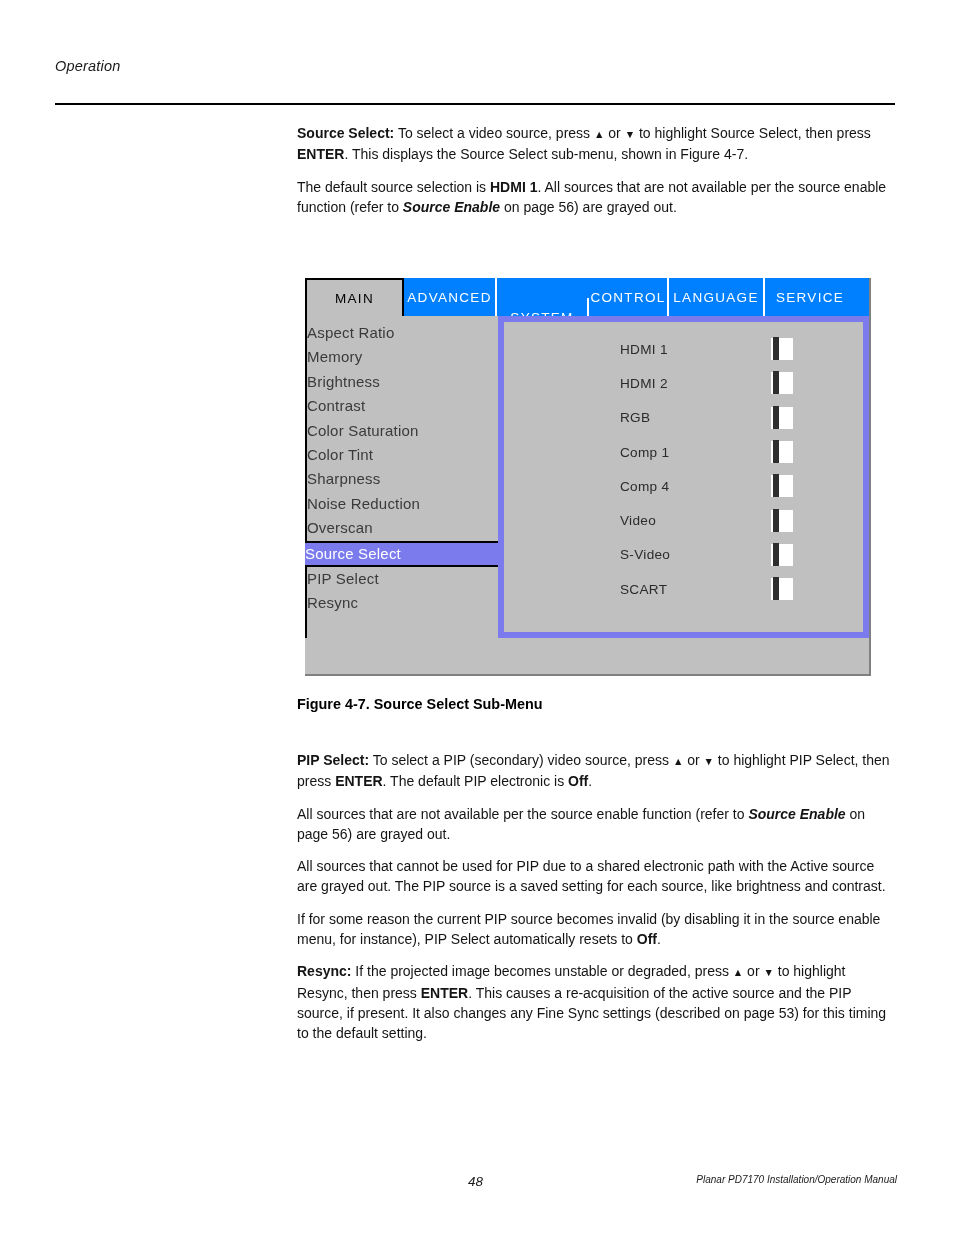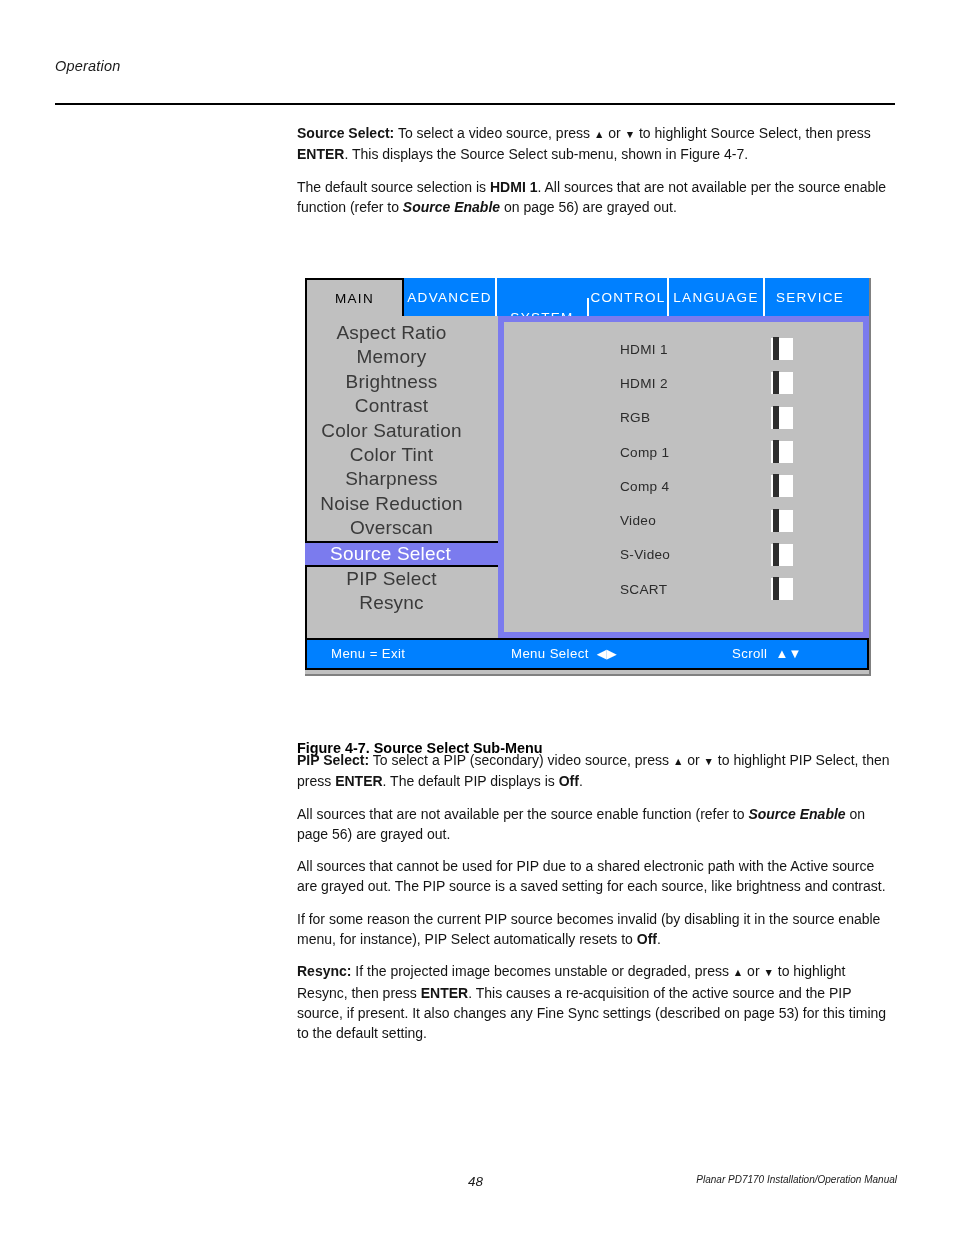--- a/index.html
+++ b/index.html
@@ -125,23 +125,23 @@
     width: 193px;
     height: 322px;
     background: #c0c0c0;
     border-left: 2px solid #000000;
     box-sizing: border-box;
     padding-top: 5px;
   }
   .menu-item {
     height: 24.4px;
     line-height: 24.4px;
-    font-size: 19px;
+    font-size: 15px;
     color: #3a3a3a;
-    text-align: center;
+    text-align: left;
     padding-right: 22px;
     box-sizing: border-box;
     letter-spacing: 0.2px;
   }
   .menu-item.selected {
     background: #7b7bee;
     color: #ffffff;
     border-top: 2px solid #000000;
     border-bottom: 2px solid #000000;
     height: 26px;
@@ -220,21 +220,21 @@
   }
   #sb-exit   { left: 24px; }
   #sb-select { left: 204px; }
   #sb-scroll { left: 425px; }
   .sb-glyph { font-size: 13px; letter-spacing: 0px; }
 
   
   #fig-caption {
     position: absolute;
     left: 297px;
-    top: 740px;
+    top: 696px;
     font-size: 14.4px;
     font-weight: bold;
     color: #000000;
   }
 
   
   #body-column-2 {
     position: absolute;
     left: 297px;
     top: 750px;
@@ -332,35 +332,30 @@
           <span class="source-check"><span class="box"></span></span>
         </div>
         <div class="source-row">
           <span class="source-label">SCART</span>
           <span class="source-check"><span class="box"></span></span>
         </div>
 
       </div>
     </div>
 
-    <div id="statusbar">
-      <span class="sb" id="sb-exit">Menu = Exit</span>
-      <span class="sb" id="sb-select"><span>Menu Select</span>&nbsp;&nbsp;<span class="sb-glyph">◀▶</span></span>
-      <span class="sb" id="sb-scroll"><span>Scroll</span>&nbsp;&nbsp;<span class="sb-glyph">▲▼</span></span>
-    </div>
 
   </div>
 </div>
 
 <div id="fig-caption">Figure 4-7. Source Select Sub-Menu</div>
 
 <div id="body-column-2">
 
   <p class="para">
-    <b>PIP Select:</b><span> To select a PIP (secondary) video source, press </span><span class="arrow-up"></span><span> or </span><span class="arrow-dn"></span><span> to highlight PIP Select, then press </span><b>ENTER</b><span>. The default PIP displays is </span><b>Off</b><span>.</span>
+    <b>PIP Select:</b><span> To select a PIP (secondary) video source, press </span><span class="arrow-up"></span><span> or </span><span class="arrow-dn"></span><span> to highlight PIP Select, then press </span><b>ENTER</b><span>. The default PIP electronic is </span><b>Off</b><span>.</span>
   </p>
 
   <p class="para">
     <span>All sources that are not available per the source enable function (refer to </span><span class="bi">Source Enable</span><span> on page 56) are grayed out.</span>
   </p>
 
   <p class="para">All sources that cannot be used for PIP due to a shared electronic path with the Active source are grayed out. The PIP source is a saved setting for each source, like brightness and contrast.</p>
 
   <p class="para">
     <span>If for some reason the current PIP source becomes invalid (by disabling it in the source enable menu, for instance), PIP Select automatically resets to </span><b>Off</b><span>.</span>

